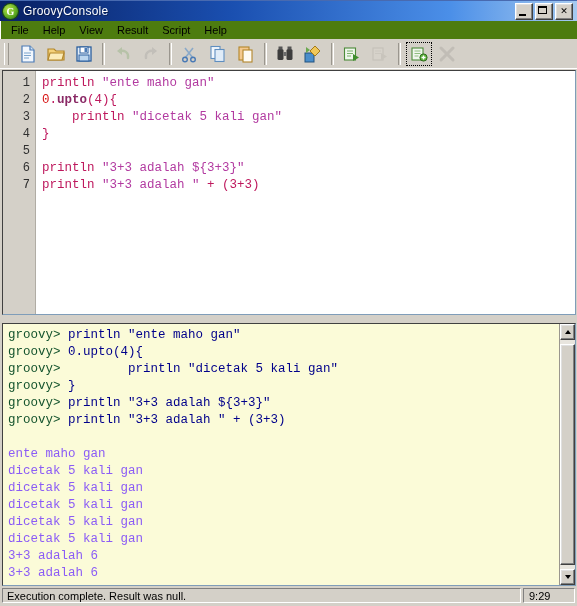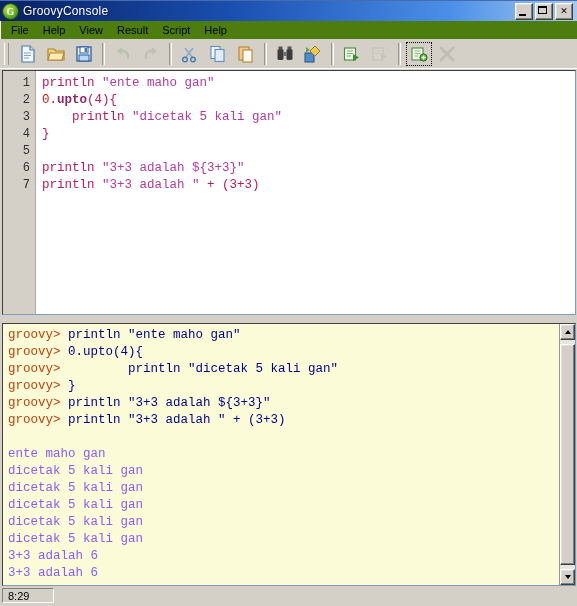--- a/index.html
+++ b/index.html
@@ -193,21 +193,21 @@
     flex: 1 1 auto;
     padding: 3px 0 0 5px;
     font-family: "Liberation Mono", monospace;
     font-size: 12.5px;
     background: #fbfbd8;
     overflow: hidden;
     white-space: pre;
     min-width: 0;
   }
   .console .ln { height: 17px; line-height: 17px; }
-  .c-prompt { color: #c2410c; }
+  .c-prompt { color: #14532d; }
   .c-cmd    { color: #00008b; }
   .c-out    { color: #8b5cf6; }
 
   
   .vscroll {
     width: 16px;
     flex: 0 0 auto;
     background: #d4d0c8;
     display: flex; flex-direction: column;
     border-left: 1px solid #9a968e;
@@ -462,16 +462,17 @@
           <div class="sb-thumb"></div>
         </div>
         <div class="sb-arrow">
             <span class="tri tri-dn"></span>
           </div>
       </div>
     </div>
   </div>
 
   <div class="statusbar">
-    <div class="status-right">8:29</div>
+    <div class="status-left">Execution complete. Result was null.</div>
+    <div class="status-right">9:29</div>
   </div>
 
 </div>
 
 </body></html>

